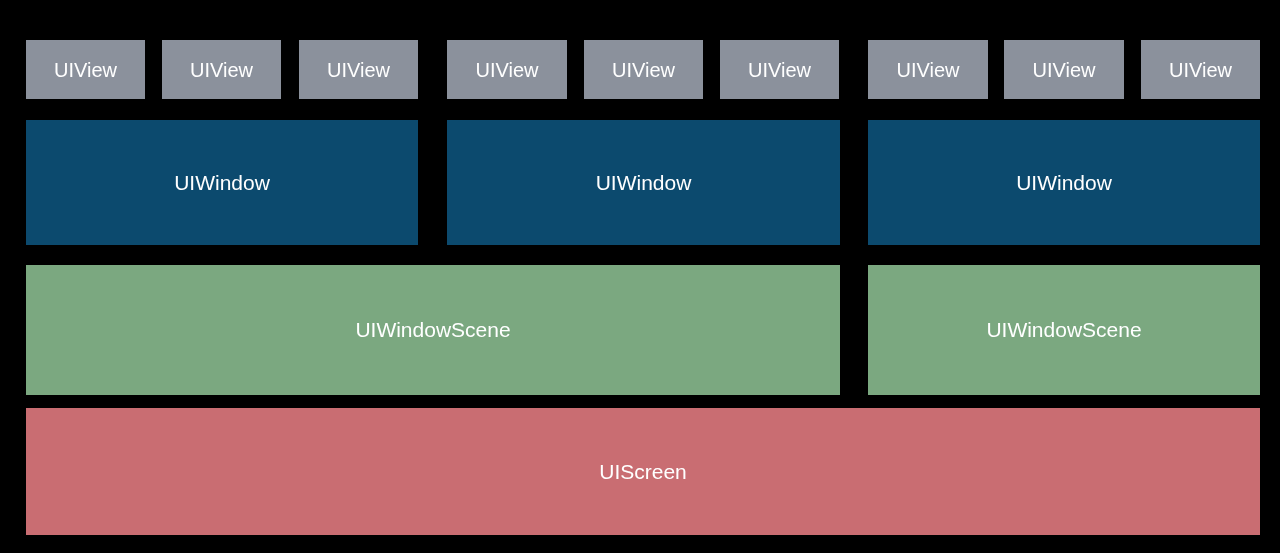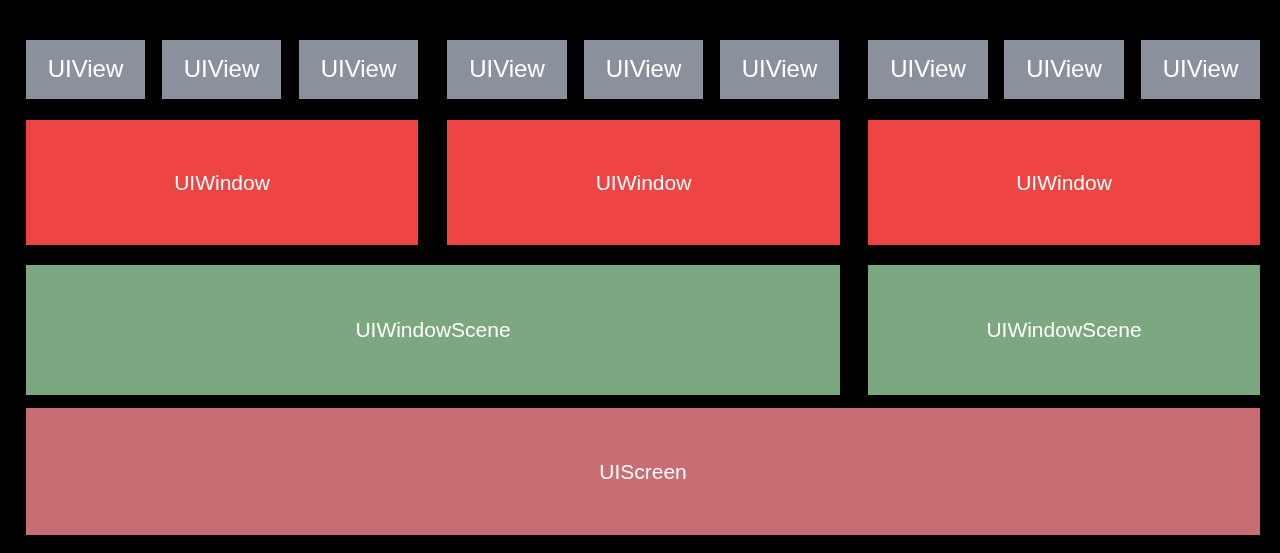--- a/index.html
+++ b/index.html
@@ -34,28 +34,28 @@
   .node .node-label {
     display: block;
   }
 
   
   .row-view {
     top: 40px;
     height: 59px;
     width: 119px;
     background: #8b919c;
-    font-size: 24px;
+    font-size: 20px;
   }
 
   
   .row-window {
     top: 120px;
     height: 125px;
-    background: #ef4444;
+    background: #0c4a6e;
     font-size: 21px;
   }
 
   
   .row-scene {
     top: 265px;
     height: 130px;
     background: #7ba880;
     font-size: 21px;
   }

